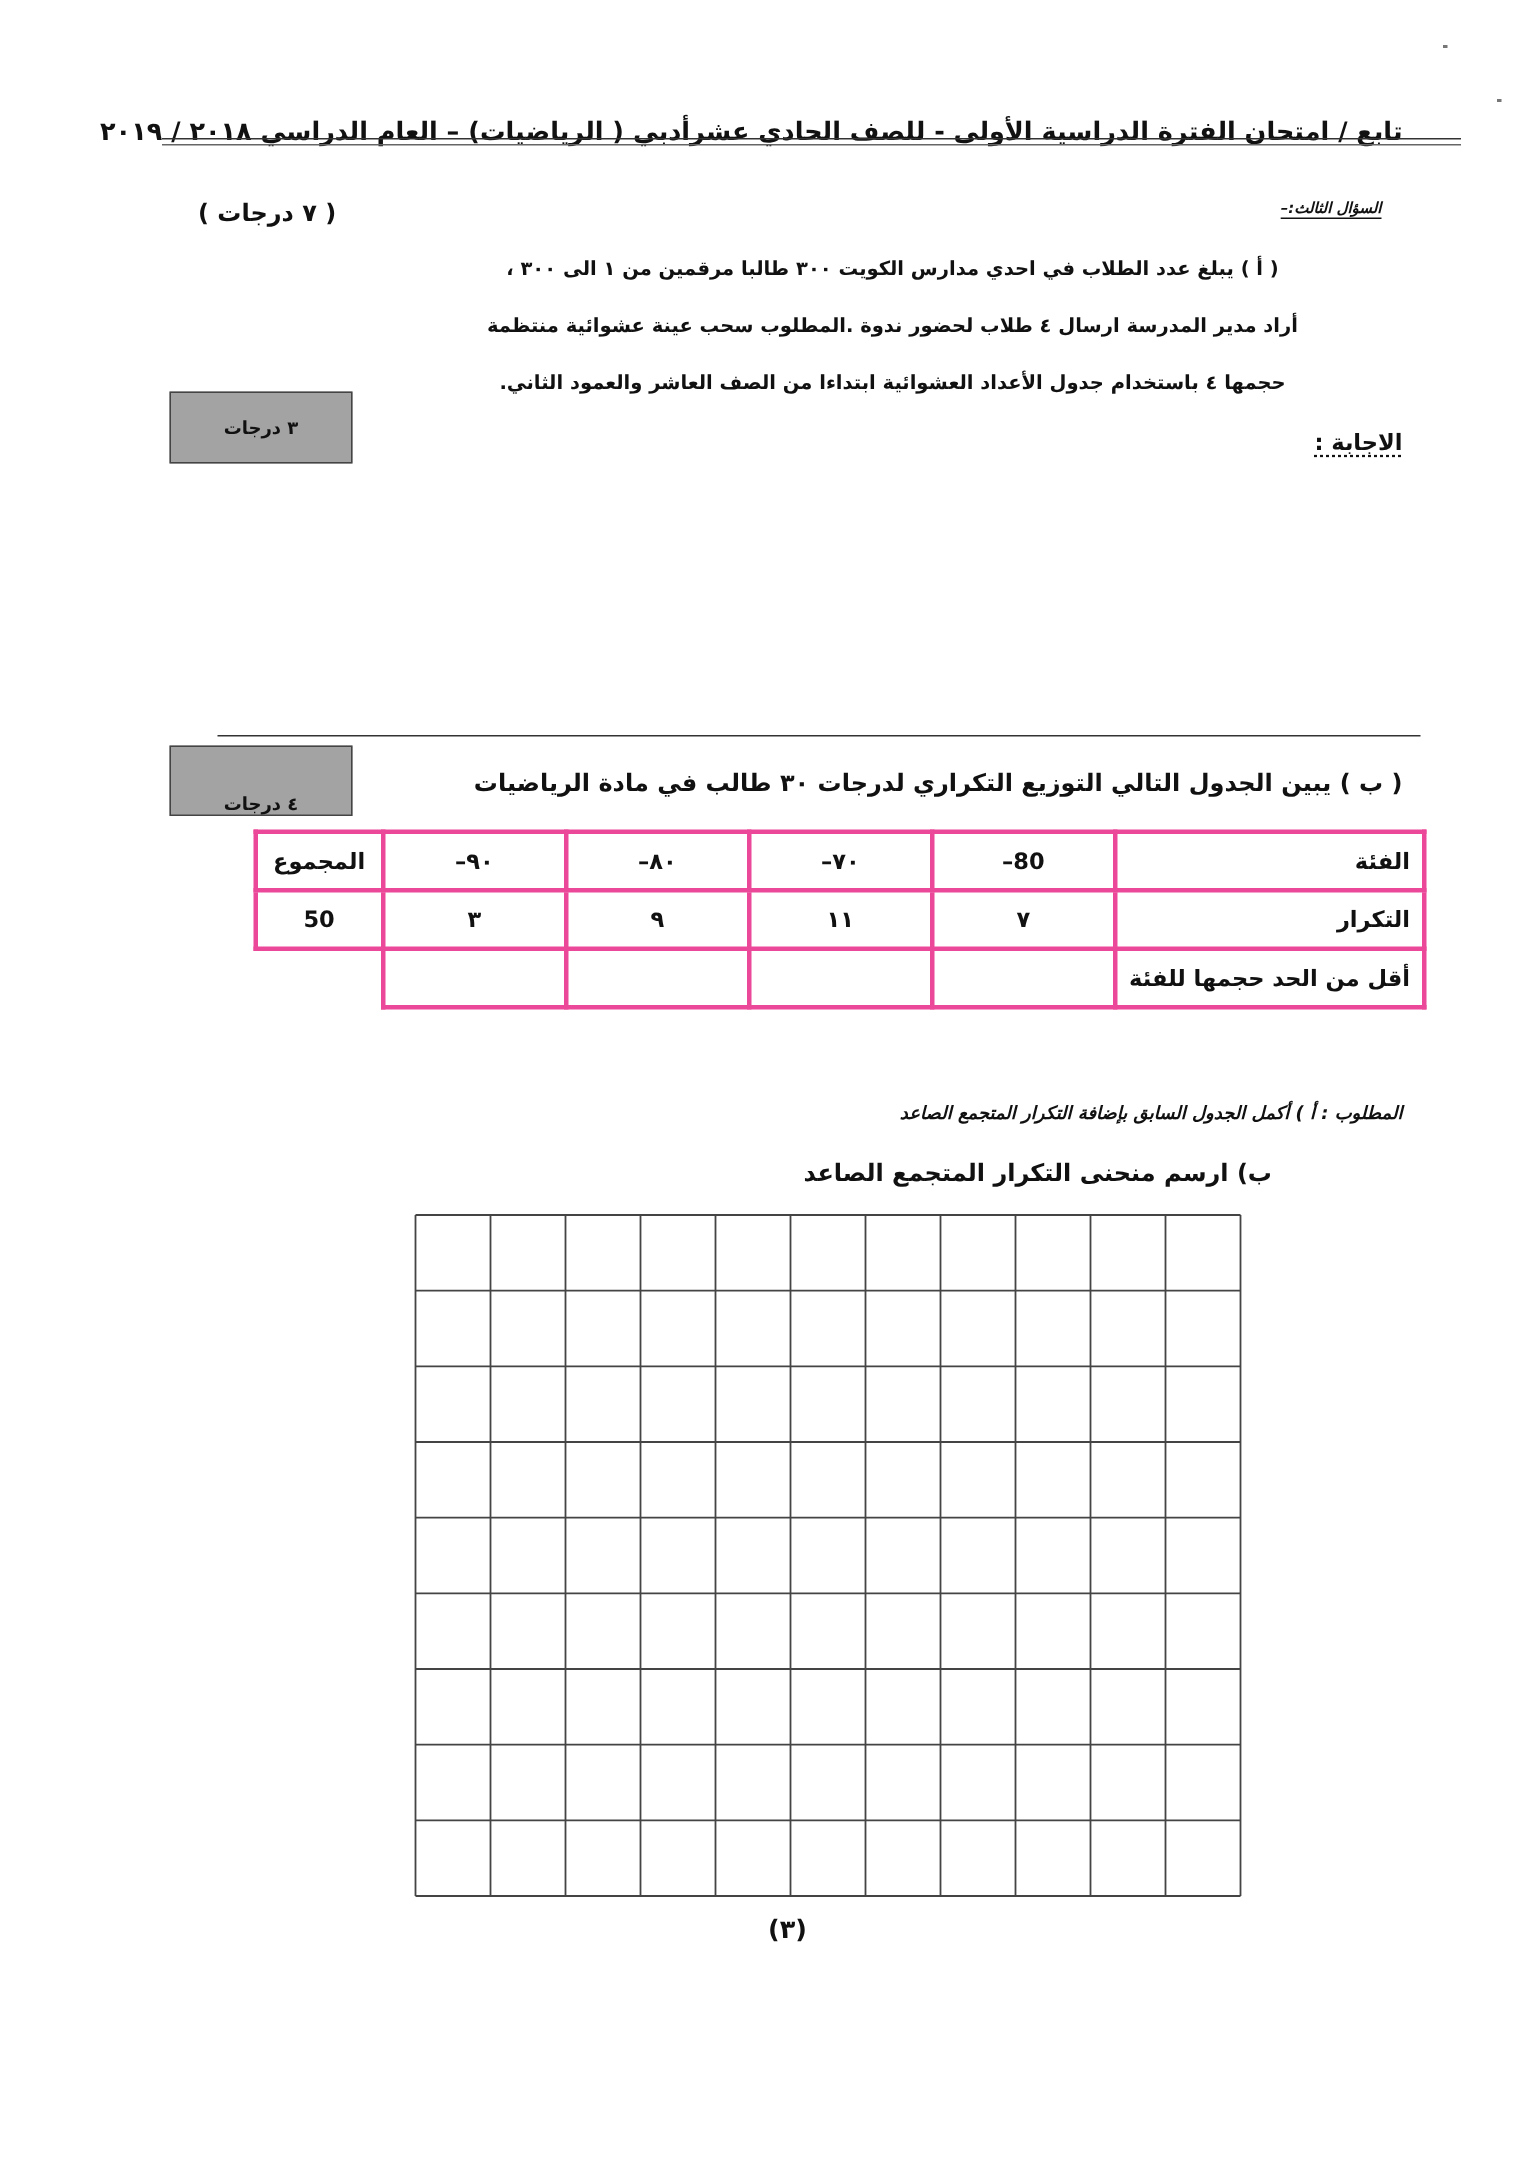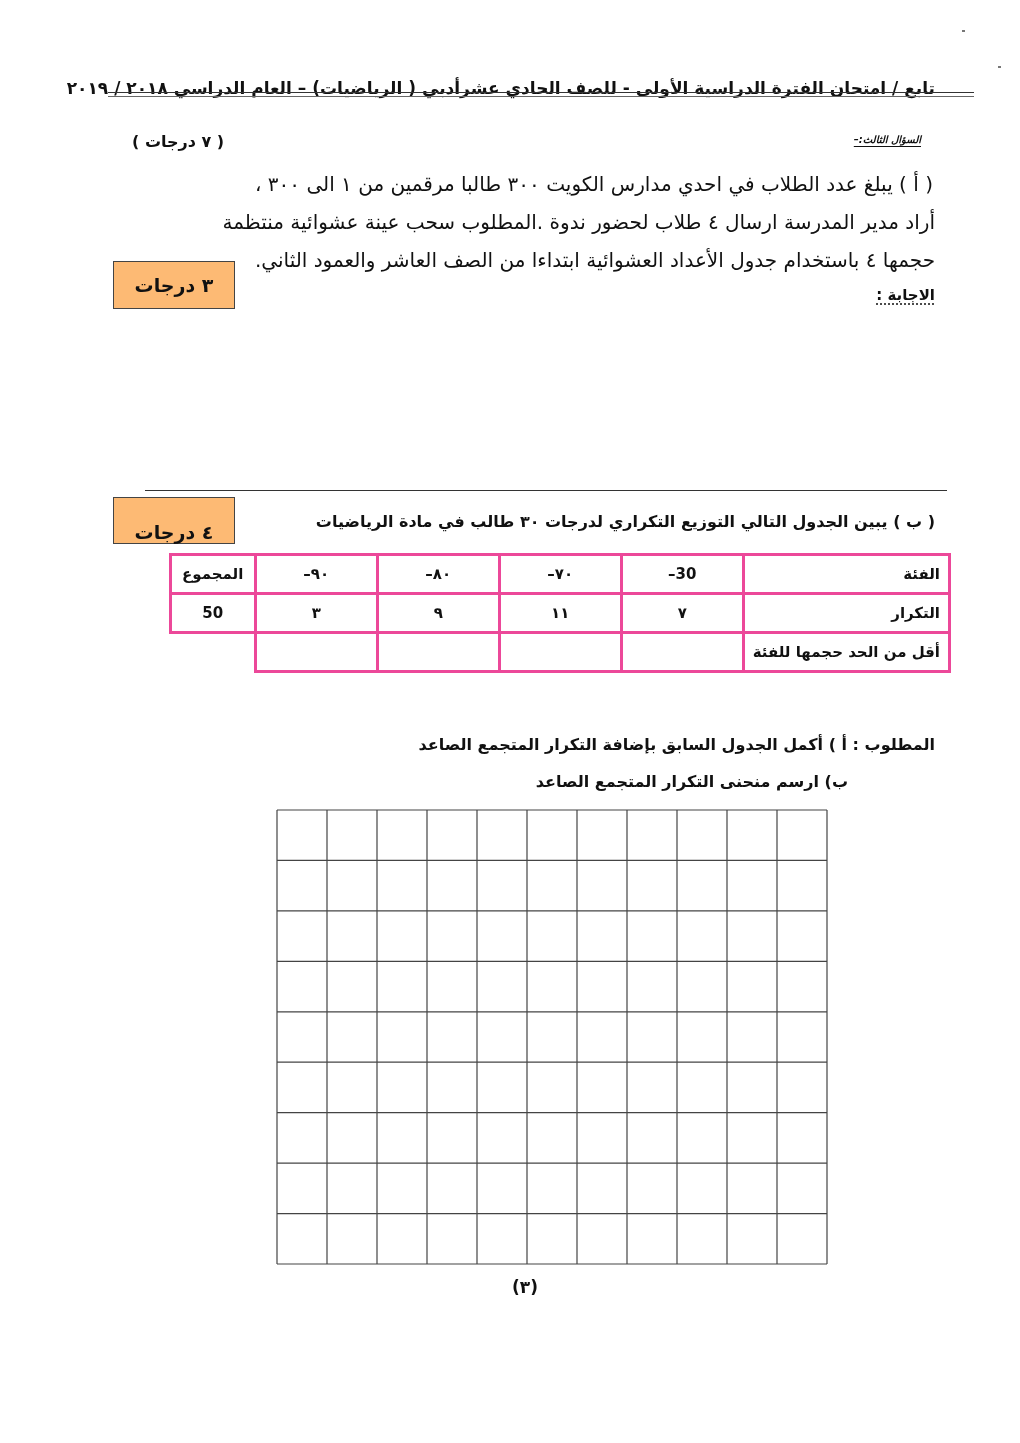--- a/index.html
+++ b/index.html
@@ -20,33 +20,33 @@
 
     .scan-dot { width: 3px; height: 2px; background: #777; }
 
     
     #q3-heading {
       right: 99px; top: 134px; font-size: 10px; font-weight: bold;
       text-decoration: underline; text-underline-offset: 3px; white-space: nowrap; font-style: italic;
     }
     #q3-total { left: 132px; top: 132px; font-size: 16px; font-weight: bold; white-space: nowrap; }
 
-    .para { right: 85px; width: 680px; text-align: left; font-size: 20px; font-weight: normal; white-space: nowrap; }
+    .para { right: 85px; width: 680px; text-align: center; font-size: 13px; font-weight: bold; white-space: nowrap; }
     #qa-line1 { top: 172px; }
     #qa-line2 { top: 210px; }
     #qa-line3 { top: 248px; }
     #answer-label {
       right: 85px; top: 286px; font-size: 15px; font-weight: bold;
       text-decoration: underline dotted; text-underline-offset: 4px; white-space: nowrap;
     }
 
     .score-box {
-      border: 1.5px solid #444; background: #fdba74;
+      border: 1.5px solid #444; background: #a3a3a3;
       display: flex; align-items: center; justify-content: center;
-      font-size: 19px; font-weight: bold;
+      font-size: 12px; font-weight: bold;
     }
     #score-box-a { left: 113px; top: 261px; width: 120px; height: 46px; }
     #score-box-b { left: 113px; top: 497px; width: 120px; height: 45px; align-items: flex-end; }
 
     #section-divider { left: 145px; top: 490px; width: 802px; height: 0; border-top: 1.5px solid #333; }
 
     #qb-intro { right: 85px; top: 512px; font-size: 16px; font-weight: bold; white-space: nowrap; }
 
     
     #freq-table {
@@ -55,21 +55,21 @@
     #freq-table td {
       border: 3px solid #ec4899; height: 36px; padding: 0 8px;
       text-align: center; vertical-align: middle; white-space: nowrap;
     }
     #freq-table td.rowhead { width: 180px; text-align: right; }
     #freq-table td.cell { width: 103px; }
     #freq-table td.total { width: 66px; }
     #freq-table td.empty-outside { border: none; }
 
     
-    #req-a { right: 85px; top: 735px; font-size: 16px; font-weight: bold; white-space: nowrap; }
+    #req-a { right: 85px; top: 735px; font-size: 12px; font-weight: bold; white-space: nowrap; font-style: italic; }
     #req-b { right: 172px; top: 772px; font-size: 16px; font-weight: bold; white-space: nowrap; }
 
     
     #graph-grid { left: 276px; top: 809px; width: 552px; height: 456px; }
 
     #page-number { left: 0; width: 1050px; top: 1277px; text-align: center; font-size: 17px; font-weight: bold; }
   </style>
 </head>
 <body>
 
@@ -95,21 +95,21 @@
 <div id="qb-intro" class="abs rtl">( ب ) يبين الجدول التالي التوزيع التكراري لدرجات ٣٠ طالب في مادة الرياضيات</div>
 <div id="score-box-b" class="abs score-box rtl">
   <span>٤ درجات</span>
 </div>
 
 <div class="abs" style="right:69px; top:553px;">
   <table id="freq-table" class="rtl">
     <tbody>
         <tr>
       <td class="rowhead">الفئة</td>
-      <td class="cell">30–</td>
+      <td class="cell">80–</td>
       <td class="cell">٧٠–</td>
       <td class="cell">٨٠–</td>
       <td class="cell">٩٠–</td>
       <td class="total">المجموع</td>
     </tr>
     <tr>
       <td class="rowhead">التكرار</td>
       <td class="cell">٧</td>
       <td class="cell">١١</td>
       <td class="cell">٩</td>

